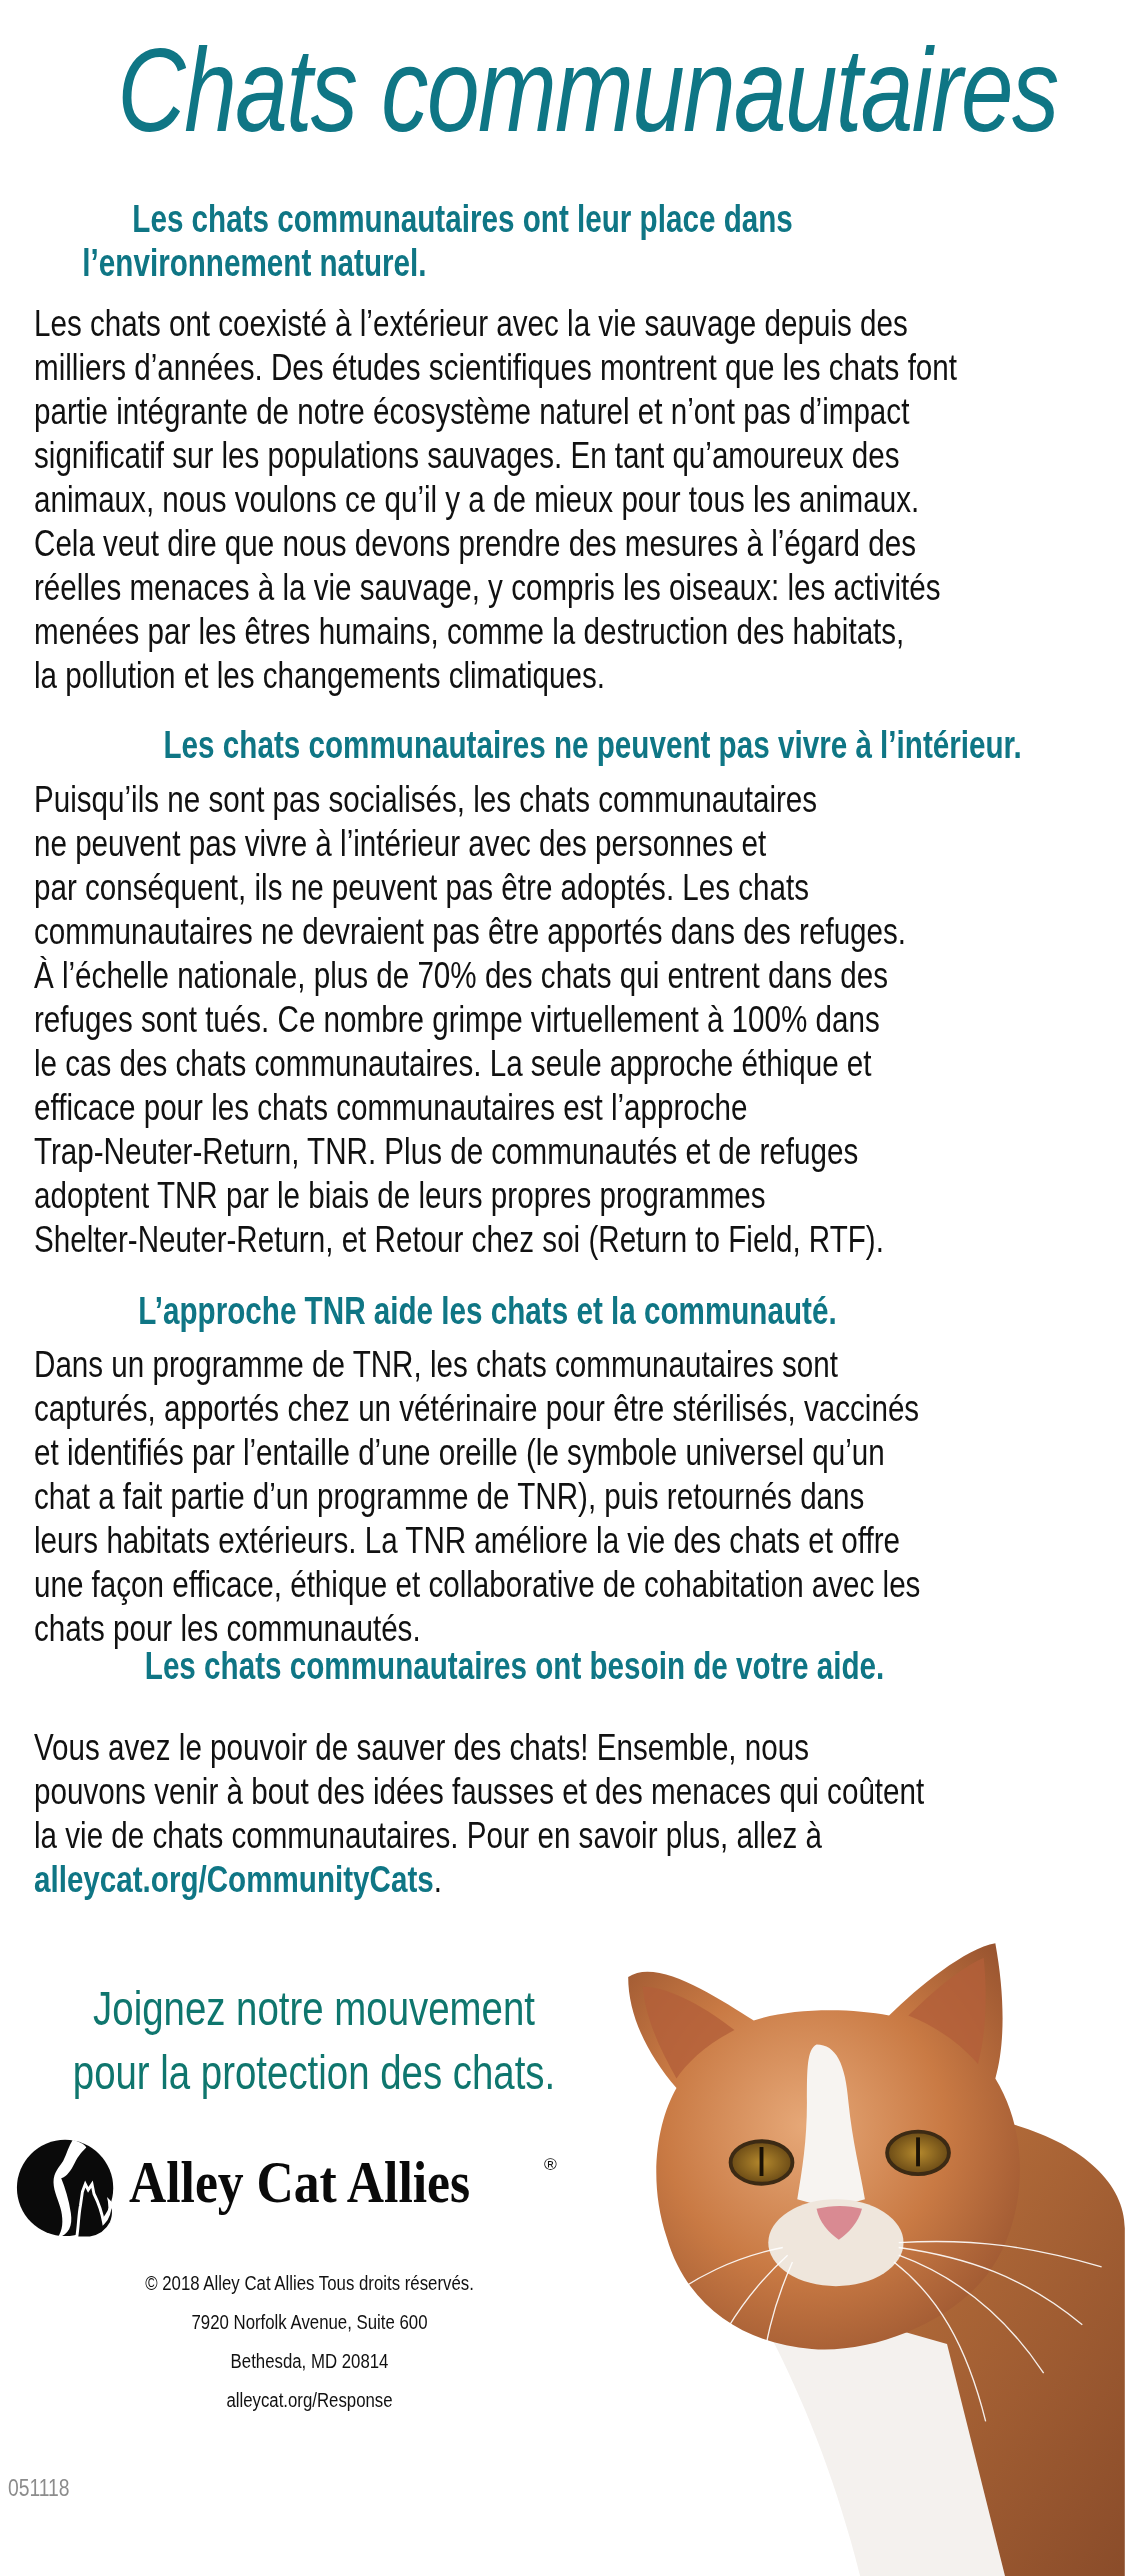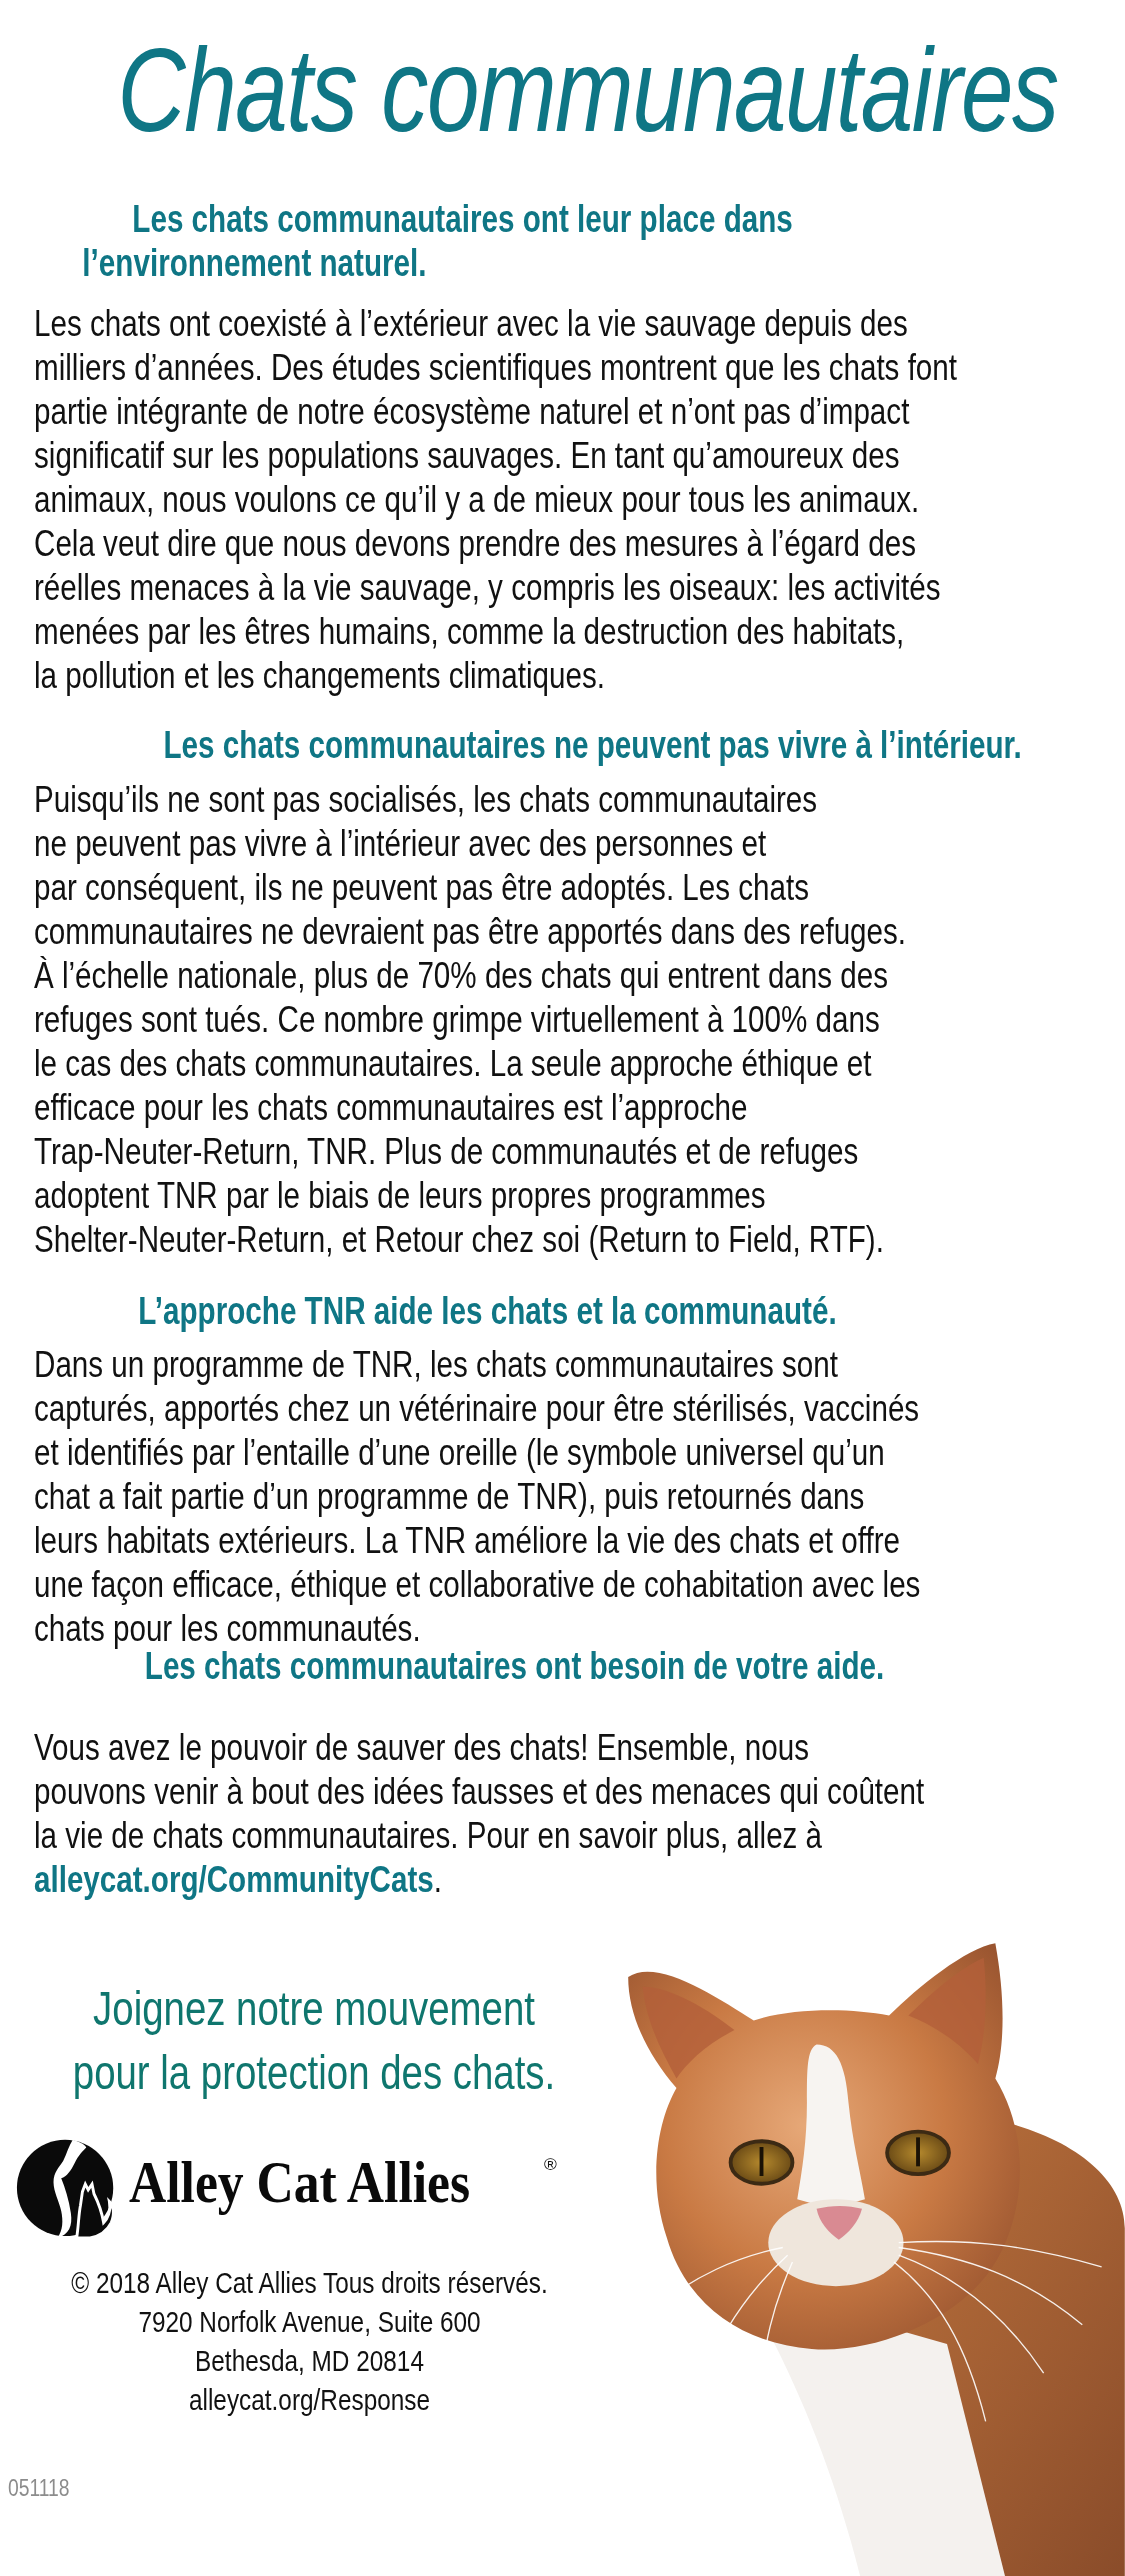--- a/index.html
+++ b/index.html
@@ -119,21 +119,21 @@
       top: 2154px;
       font-size: 17.4px;
       color: #111;
     }
     .footer {
       position: absolute;
       left: 0;
       width: 619px;
       top: 2264px;
       text-align: center;
-      font-size: 29px;
+      font-size: 20px;
       line-height: 39px;
       color: #111;
     }
     .footer .line {
       display: block;
       white-space: nowrap;
       transform: scaleX(0.84);
       transform-origin: center top;
     }
     .code {

